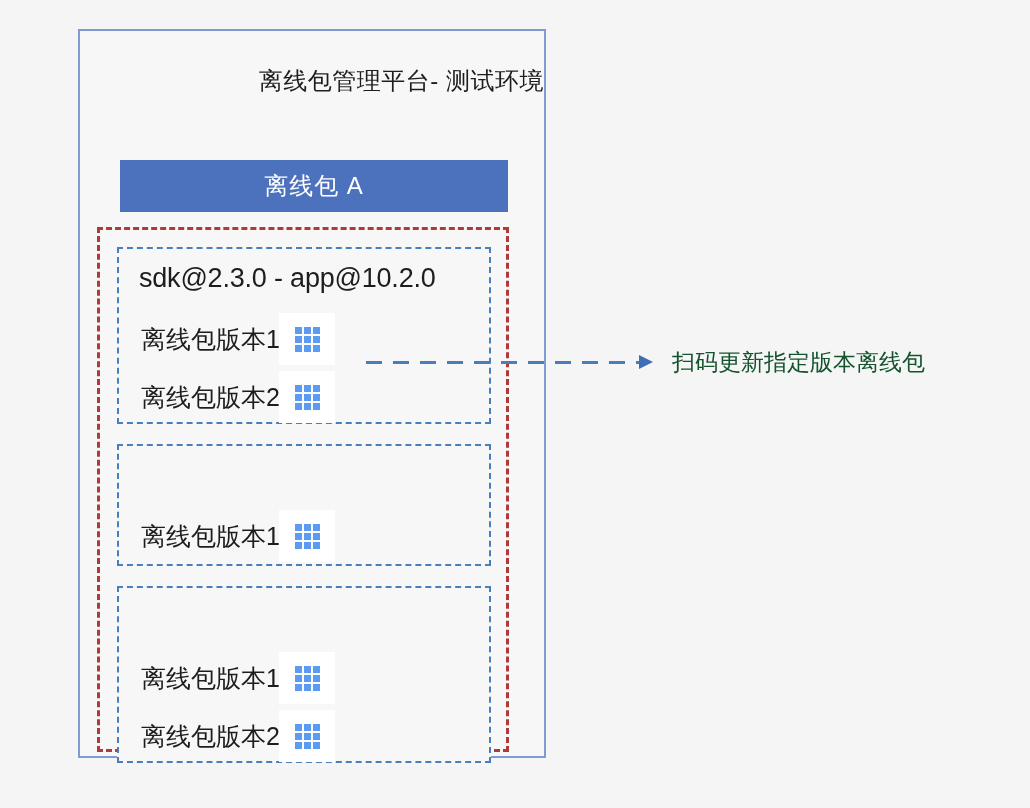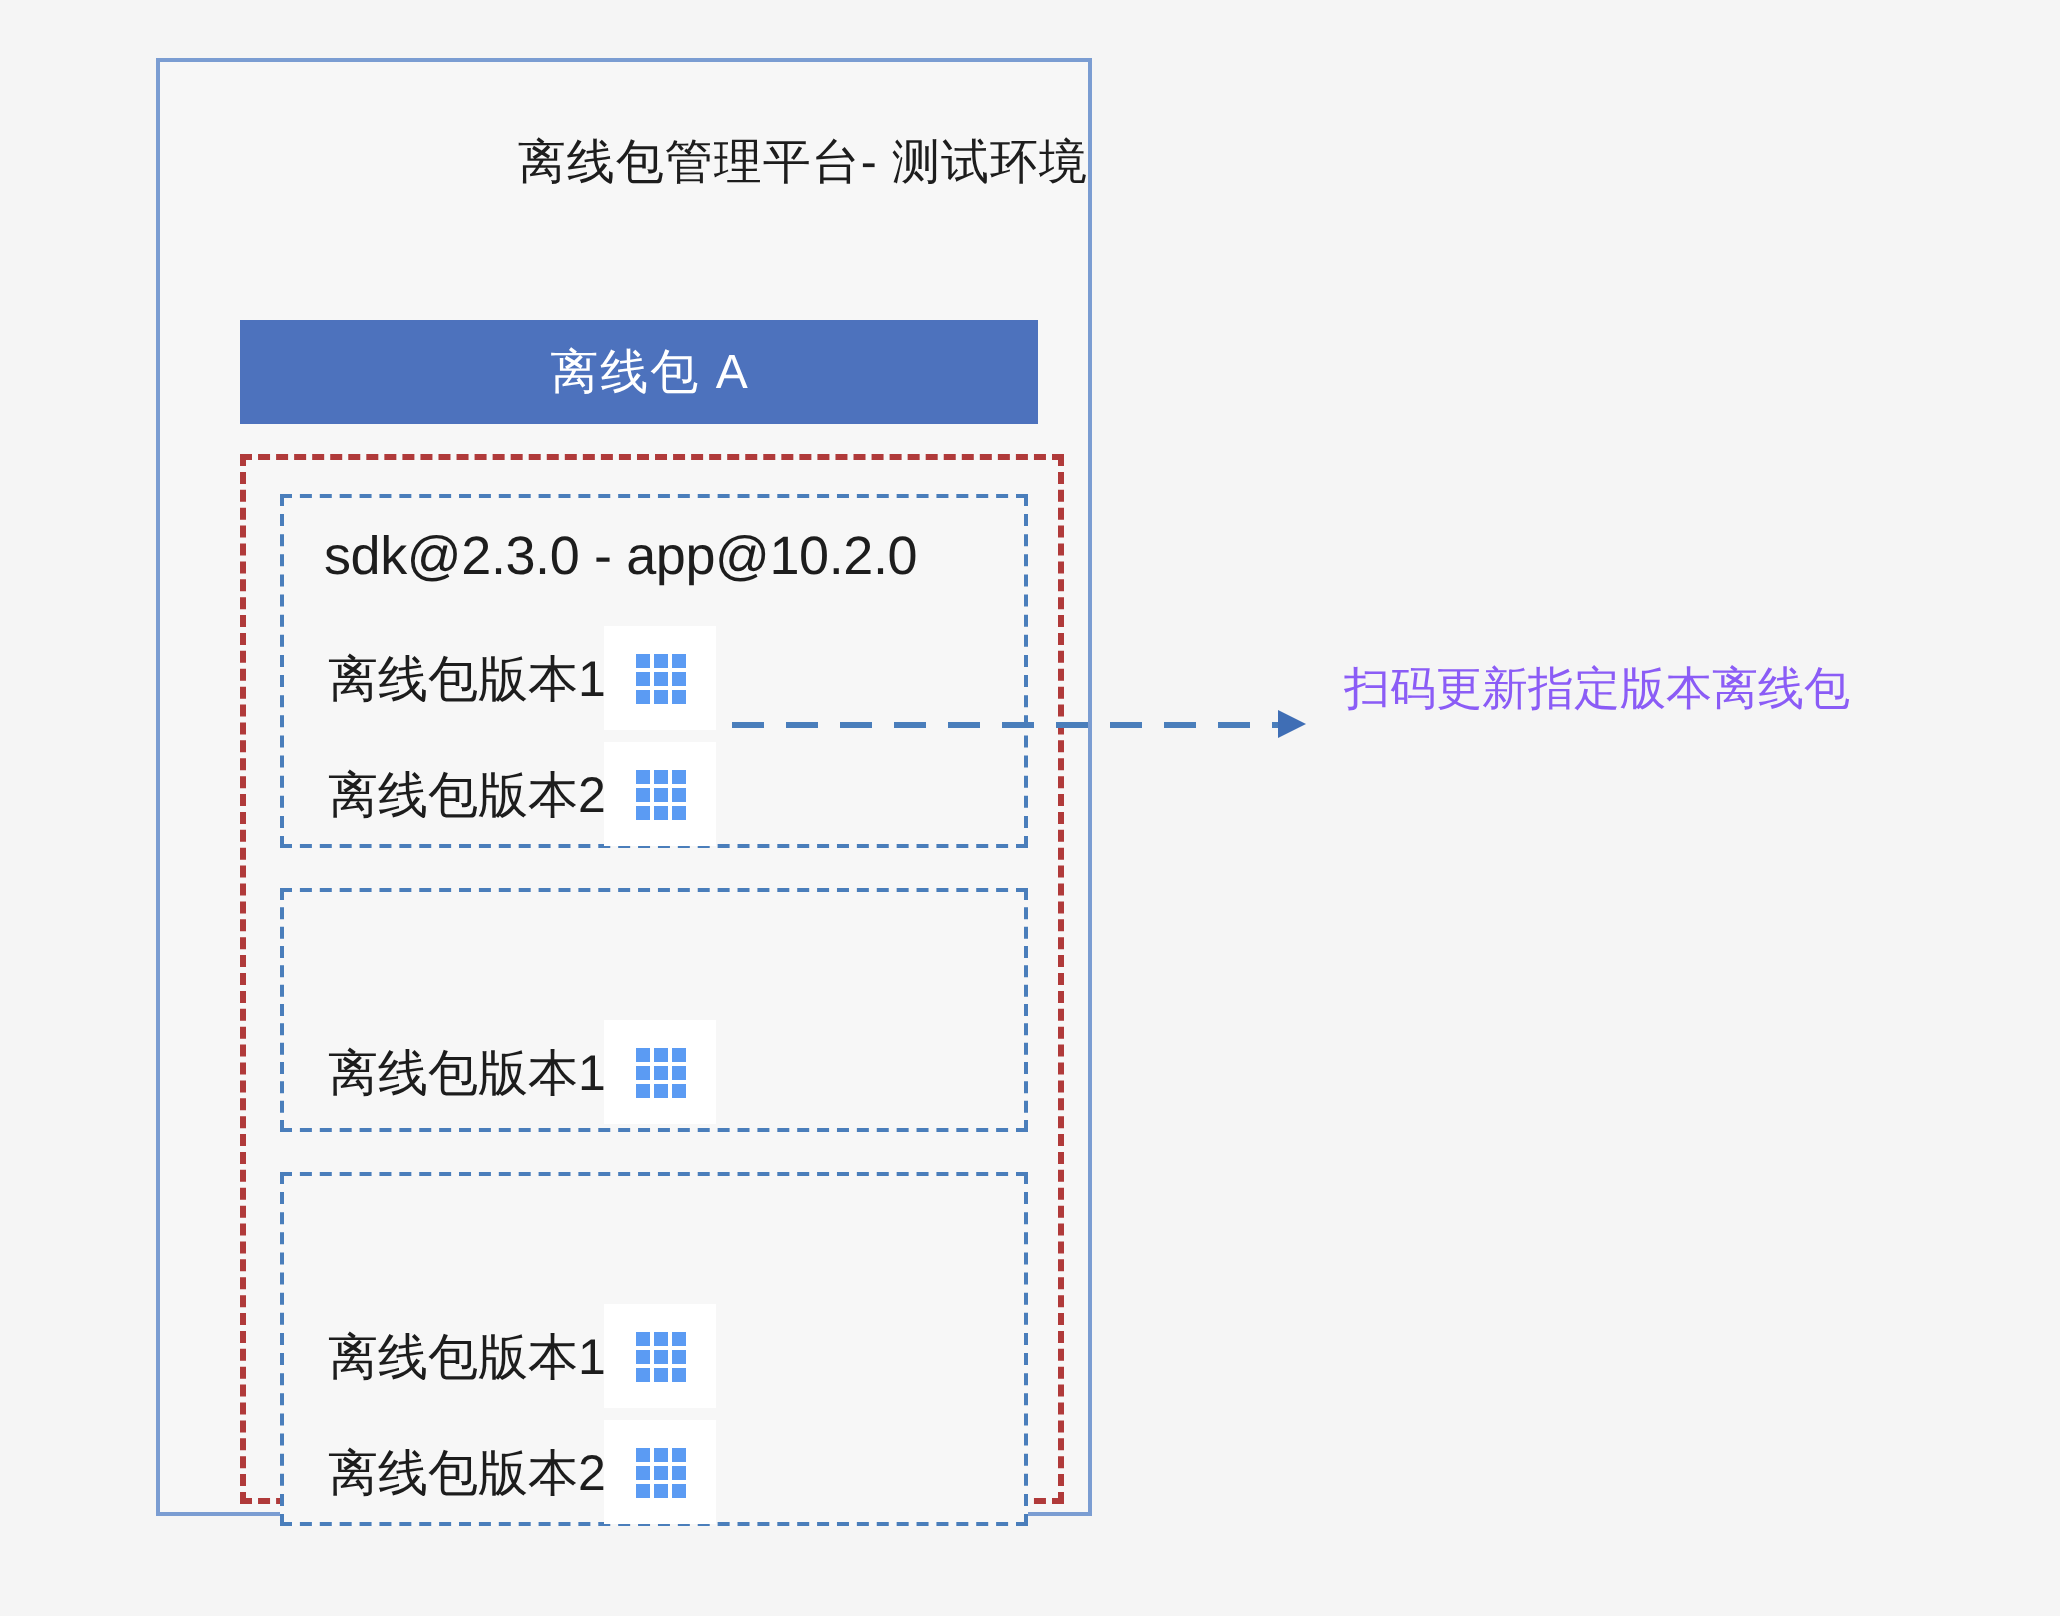--- a/index.html
+++ b/index.html
@@ -45,27 +45,26 @@
     top: 129px;
     width: 388px;
     height: 52px;
     background: #4d72bd;
     color: #ffffff;
     font-size: 24px;
     display: flex;
     align-items: center;
     justify-content: center;
     letter-spacing: 1px;
-    padding-left: 11px;
   }
 
   
   #versions-group {
     position: absolute;
-    left: 40px;
+    left: 17px;
     top: 196px;
     width: 412px;
     height: 525px;
     box-sizing: border-box;
     border: 3px dashed #b03a3a;
   }
 
   
   .version-block {
     position: absolute;
@@ -151,23 +150,23 @@
     top: 355px;
     width: 0;
     height: 0;
     border-top: 7px solid transparent;
     border-bottom: 7px solid transparent;
     border-left: 14px solid #3f6eb5;
   }
   #callout-text {
     position: absolute;
     left: 672px;
-    top: 329px;
+    top: 347px;
     font-size: 23px;
-    color: #8b5cf6;
+    color: #14532d;
     white-space: nowrap;
   }
 </style>
 </head>
 <body>
 
 <div id="platform-box">
 
   <div id="platform-title">离线包管理平台- 测试环境</div>
 

